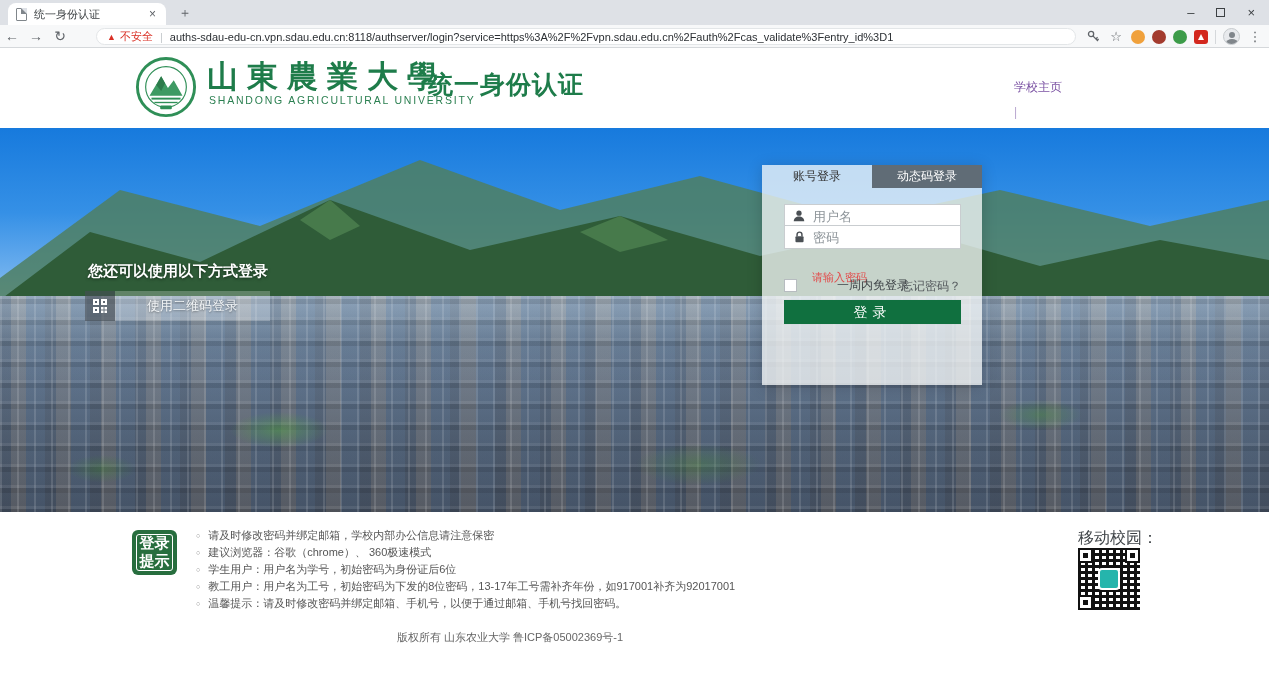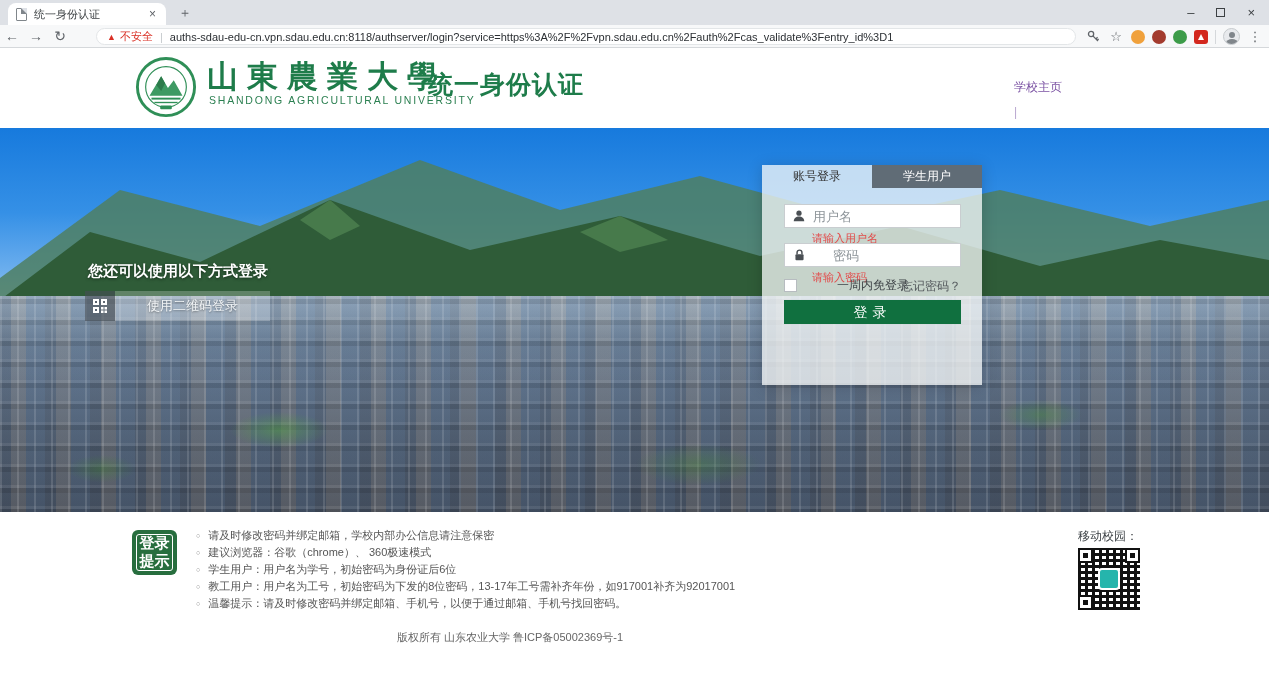--- a/index.html
+++ b/index.html
@@ -79,21 +79,21 @@
 
   
   .login-panel { position:absolute; left:718px; top:37px; width:220px; height:220px;
     background:rgba(246,248,249,.76); box-shadow:0 2px 14px rgba(0,0,0,.18);margin-left:44px; }
   .login-tabs { position:absolute; left:0; top:0; width:220px; height:23px; display:flex; }
   .ltab { flex:1; text-align:center; font-size:12px; line-height:23px; cursor:pointer; }
   .ltab-active { color:#333; }
   .ltab-inactive { background:rgba(82,92,100,.88); color:#fff; }
   .field { position:absolute; left:22px; width:177px; height:24px; background:#fff;
     border:1px solid #c9cdd0; display:flex; align-items:center; }
-  .field-user { top:39px; } .field-pass { top:78px;gap:20px; }
+  .field-user { top:39px; } .field-pass { top:60px; }
   .field-ico { width:28px; display:flex; align-items:center; justify-content:center; flex:0 0 auto; }
   .field input { border:none; outline:none; background:transparent; font-size:13px; color:#333; width:140px;
     font-family:"Liberation Sans", sans-serif; }
   .field input::placeholder { color:#8d9499; }
   .ferror { position:absolute; left:50px; font-size:11px; color:#e24c4c; }
   .err-user { top:66px; } .err-pass { top:105px; }
   .remember-row { position:absolute; left:22px; top:112px; width:177px; height:16px; display:flex; align-items:center;gap:34px; }
   .cbx { width:13px; height:13px; background:#fff; border:1px solid #b7bcc0; flex:0 0 auto; cursor:pointer;}
   .remember-label { font-size:12px; color:#3f4448; margin-left:6px; }
   .forgot { position:absolute; right:0; top:1px; font-size:12px; color:#54595d; cursor:pointer; }
@@ -102,21 +102,21 @@
 
   
   .footer { position:absolute; left:0; top:512px; width:1269px; height:174px; background:#fff; }
   .tip-badge { position:absolute; left:132px; top:18px; width:45px; height:45px; background:#276e3e;
     border-radius:6px; display:flex; align-items:center; justify-content:center; }
   .tip-badge-inner { width:37px; height:37px; border:1px solid #fff; border-radius:3px; text-align:center;
     font-family:"DejaVu Serif", serif; font-weight:bold; color:#fff; font-size:15px; line-height:17.5px; }
   .tips { position:absolute; left:196px; top:15px; list-style:none; }
   .tips li { font-size:11px; color:#555; line-height:17px; white-space:nowrap; }
   .tips li::before { content:"○"; font-size:7px; color:#8a8a8a; margin-right:8px; vertical-align:1px; }
-  .mobile-label { position:absolute; left:1078px; top:16px; font-size:12px; color:#3f4448; }
+  .mobile-label { position:absolute; left:1078px; top:16px; font-size:16px; color:#3f4448; }
   .qr-big { position:absolute; left:1078px; top:36px; width:62px; height:62px; background:
       repeating-linear-gradient(0deg,#111 0 3px, rgba(0,0,0,0) 3px 6px),
       repeating-linear-gradient(90deg,#111 0 3px, #fff 3px 7px); }
   .finder { position:absolute; width:15px; height:15px; border:2.5px solid #111; background:#fff; }
   .finder::before { content:""; position:absolute; left:2.5px; top:2.5px; width:5px; height:5px; background:#111; }
   .f-tl { left:0; top:0; } .f-tr { right:0; top:0; } .f-bl { left:0; bottom:0; }
   .qr-center { position:absolute; left:20px; top:20px; width:22px; height:22px; background:#25b5ac;
     border:2px solid #fff; border-radius:4px; }
   .copyright { position:absolute; left:0; top:118px; width:1020px; text-align:center; font-size:11px; color:#666; }
 </style>
@@ -206,21 +206,21 @@
           <rect x="9" y="12.5" width="2.5" height="2.5"></rect>
             <rect x="12.5" y="12.5" width="2.5" height="2.5"></rect>
         </svg>
       </span>
       <span class="qr-bar-label">使用二维码登录</span>
     </div>
 
     <div class="login-panel">
       <div class="login-tabs">
         <div class="ltab ltab-active">账号登录</div>
-        <div class="ltab ltab-inactive">学生用户</div>
+        <div class="ltab ltab-inactive">动态码登录</div>
       </div>
 
       <div class="field field-user">
         <span class="field-ico">
           <svg width="14" height="14" viewBox="0 0 16 16" fill="#4a4f54">
               <circle cx="8" cy="4.8" r="3"></circle>
               <path d="M2 14c0-3.2 2.7-5.3 6-5.3s6 2.1 6 5.3z"></path>
             </svg>
         </span>
         <input type="text" placeholder="用户名" style="">

